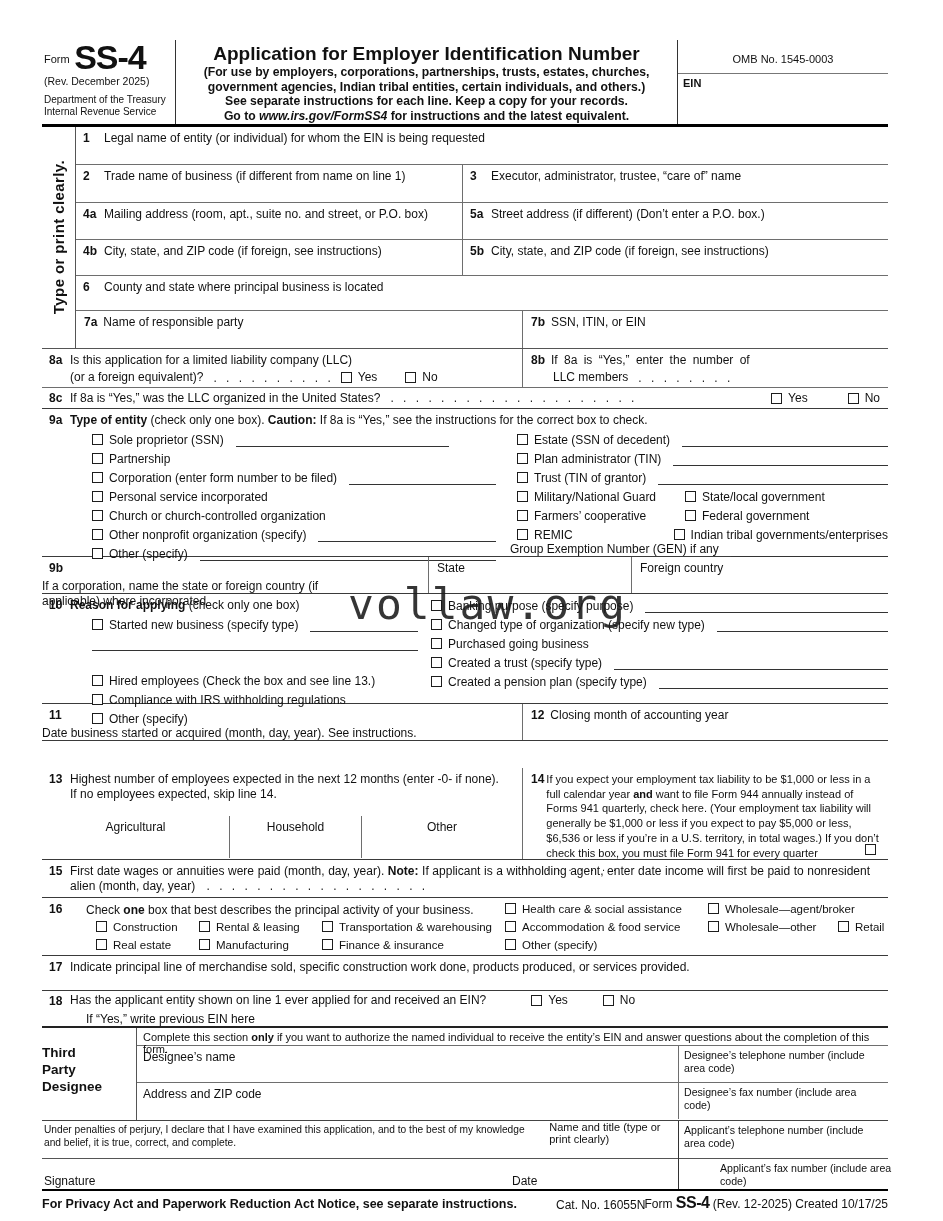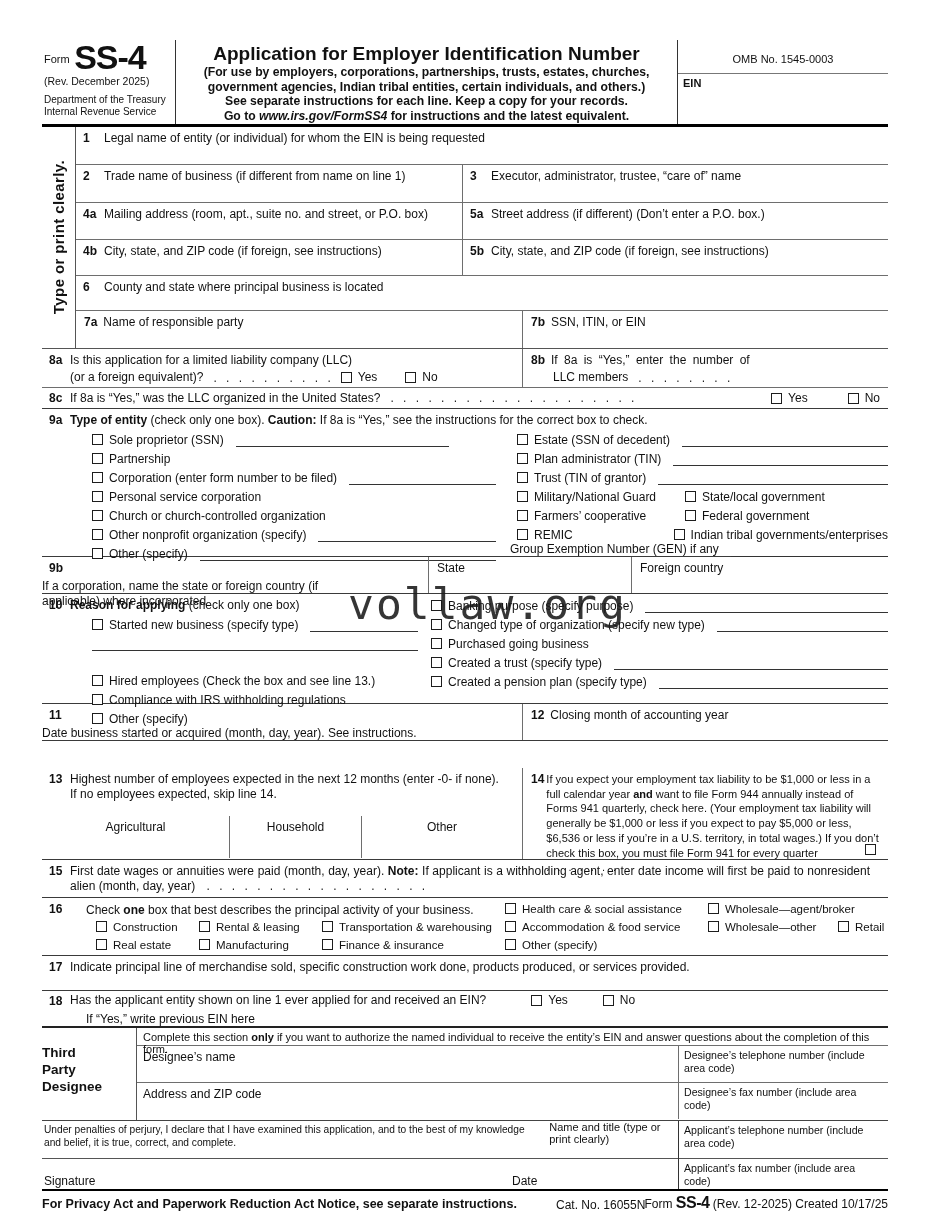--- a/index.html
+++ b/index.html
@@ -210,21 +210,21 @@
             <span class="cb"></span>
             <span>Partnership</span>
           </div>
         <div class="opt">
             <span class="cb"></span>
             <span>Corporation (enter form number to be filed)</span>
             <span class="wline fill" style="margin:0 8px 0 12px;"></span>
           </div>
         <div class="opt">
             <span class="cb"></span>
-            <span>Personal service corporation</span>
+            <span>Personal service incorporated</span>
           </div>
         <div class="opt">
             <span class="cb"></span>
             <span>Church or church-controlled organization</span>
           </div>
         <div class="opt">
             <span class="cb"></span>
             <span>Other nonprofit organization (specify)</span>
             <span class="wline fill" style="margin:0 8px 0 12px;"></span>
           </div>
@@ -474,21 +474,21 @@
         <div style="height:32px; position:relative;">
           <span class="abs" style="left:2px; bottom:3px; font-size:12px;">Signature</span>
           <span class="entry abs" style="left:70px; right:200px; bottom:3px; height:14px;"></span>
           <span class="abs" style="left:470px; bottom:3px; font-size:12px;">Date</span>
         </div>
       </div>
       <div style="width:210px; border-left:1.2px solid #333;">
         <div class="cell" style="height:38px; border-bottom:1px solid #555; width:100%;">
           <div class="small-lbl">Applicant’s telephone number (include area code)</div>
         </div>
-        <div class="cell" style="height:32px; width:100%;">
+        <div class="cell" style="height:32px; width:100%;margin-left:36px;">
           <div class="small-lbl">Applicant’s fax number (include area code)</div>
         </div>
       </div>
     </div>
 
     <div class="footer">
       <span class="abs" style="left:0; top:6px; font-weight:bold; font-size:12.5px;">For Privacy Act and Paperwork Reduction Act Notice, see separate instructions.</span>
       <span class="abs" style="left:514px; top:7px; font-size:12px;">Cat. No. 16055N</span>
       <span class="abs" style="right:0; top:3px;">
         <span style="font-size:12px;">Form</span>

